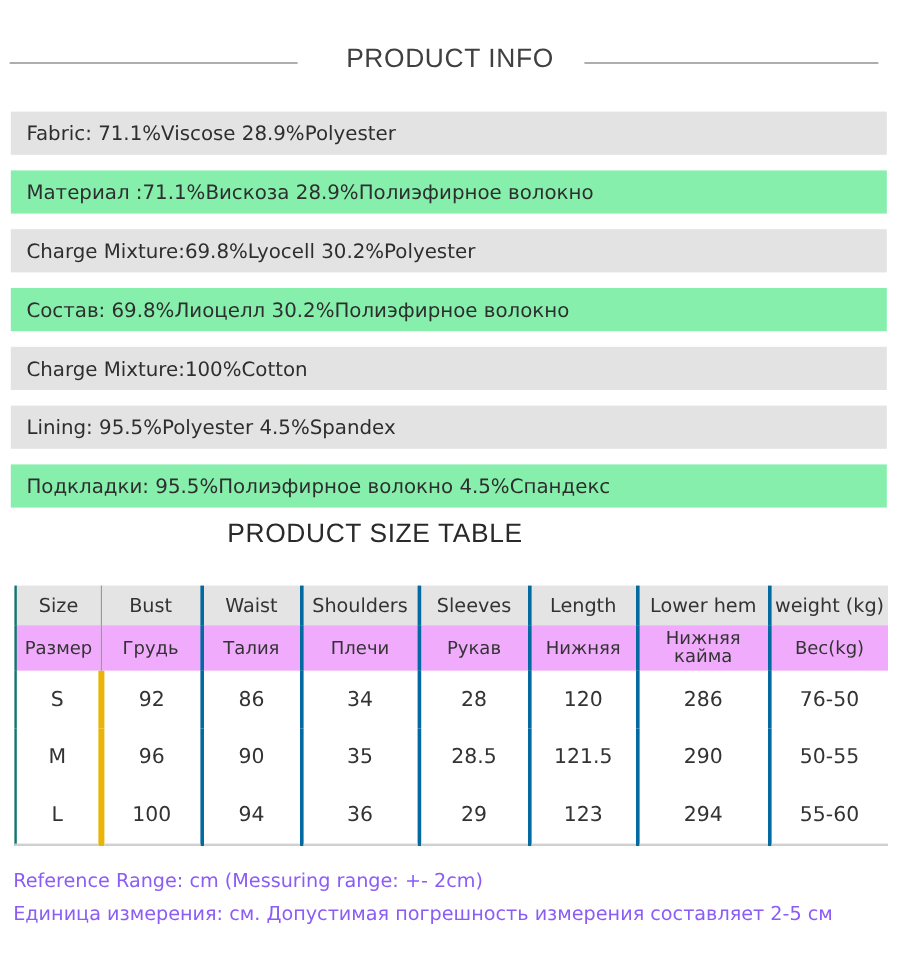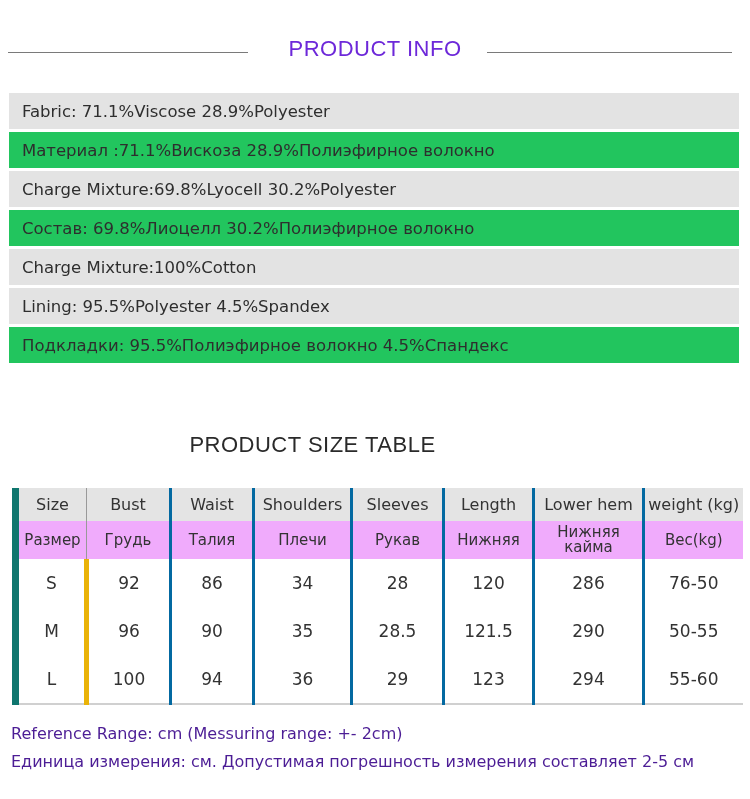--- a/index.html
+++ b/index.html
@@ -6,43 +6,43 @@
   body {
     width: 750px; height: 799px; background: #ffffff; position: relative; overflow: hidden;
     font-family: "DejaVu Sans", "Liberation Sans", sans-serif; color: #2b2b2b;
   }
   .title-row { position: absolute; top: 30px; left: 0; width: 750px; height: 44px; }
   .title-line { position: absolute; top: 22px; height: 1px; background: #7a7a7a; }
   .title-line.left { left: 8px; width: 240px; }
   .title-line.right { left: 487px; width: 245px; }
   .title-text {
     position: absolute; left: 0; width: 750px; top: 6px; text-align: center;
-    font-size: 22px; letter-spacing: 0.5px; color: #6d28d9; font-family: "Liberation Sans", sans-serif;
+    font-size: 22px; letter-spacing: 0.5px; color: #404040; font-family: "Liberation Sans", sans-serif;
   }
   .info { position: absolute; left: 9px; top: 93px; width: 730px; }
   .info-row {
-    height: 36px; margin-bottom: 3px; display: flex; align-items: center;
+    height: 36px; margin-bottom: 13px; display: flex; align-items: center;
     font-size: 16.5px; color: #2e2e2e; padding-left: 13px; box-sizing: border-box;
   }
   .info-row.dark { background: #e3e3e3; }
-  .info-row.light { background: #22c55e; }
+  .info-row.light { background: #86efac; }
   .size-title {
     position: absolute; top: 432px; left: 0; width: 625px; text-align: center;
     font-size: 22px; letter-spacing: 0.5px; color: #2a2a2a; font-family: "Liberation Sans", sans-serif;
   }
   .size-table { position: absolute; left: 12px; top: 488px; width: 727px; border-collapse: collapse; table-layout: fixed; }
   .size-table td { text-align: center; padding: 0; border-left: 3px solid #0369a1; color: #333; }
-  .size-table td:first-child { border-left: 7px solid #0f766e; }
+  .size-table td:first-child { border-left: 2px solid #0f766e; }
   .size-table tr.h1 td { background: #e4e4e4; height: 33px; font-size: 16px; }
   .size-table tr.h2 td { background: #f0abfc; height: 38px; font-size: 15px; line-height: 15px; }
   .size-table tr.h1 td:nth-child(2), .size-table tr.h2 td:nth-child(2) { border-left: 1px solid #999; }
   .size-table tr.body td { height: 48px; font-size: 17px; background: #fff; }
   .size-table tr.body td:nth-child(2) { border-left: 5px solid #eab308; }
   .size-table tr.last td { border-bottom: 2px solid #d0d0d0; }
-  .notes { position: absolute; left: 11px; top: 724px; font-size: 16px; color: #4c1d95; }
+  .notes { position: absolute; left: 11px; top: 724px; font-size: 16px; color: #8b5cf6; }
   .notes div { height: 28px; line-height: 20px; }
 </style>
 </head>
 <body>
 
 <div class="title-row">
   <div class="title-line left"></div>
   <div class="title-text">PRODUCT INFO</div>
   <div class="title-line right"></div>
 </div>

